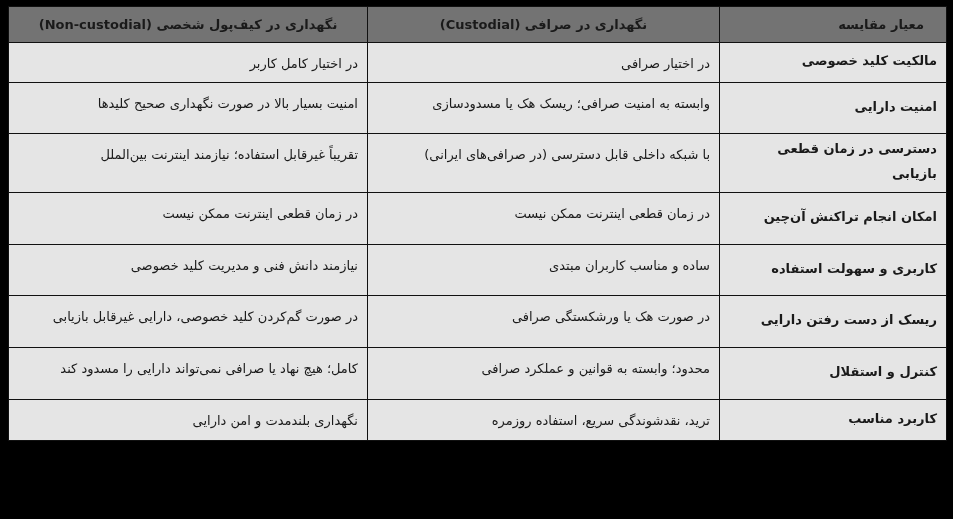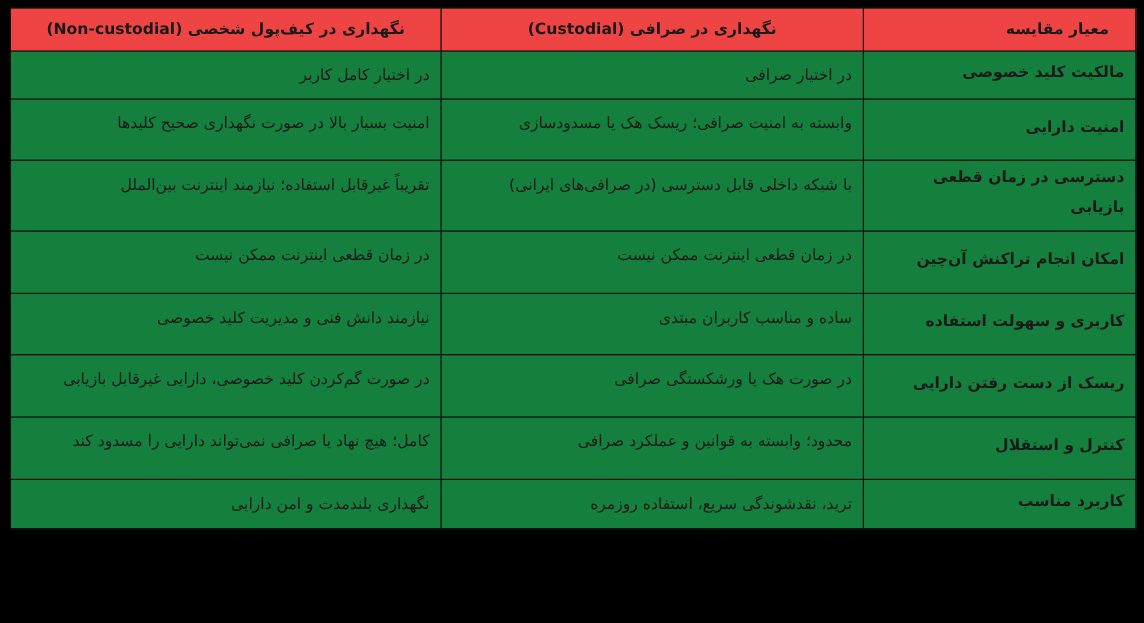--- a/index.html
+++ b/index.html
@@ -30,34 +30,34 @@
     table.cmp col.c-criteria { width: 227px; }
     table.cmp col.c-custodial { width: 352px; }
     table.cmp col.c-noncustodial { width: 359px; }
     table.cmp th, table.cmp td {
       border: 1.5px solid #111;
       vertical-align: top;
       padding: 8px 9px 6px 9px;
       line-height: 25px;
     }
     table.cmp thead th {
-      background: #ef4444;
+      background: #737373;
       height: 35px;
       vertical-align: middle;
       font-weight: bold;
       font-size: 13px;
       text-align: center;
       padding: 0 10px;
     }
     table.cmp thead th.h-criteria {
       text-align: right;
       padding-right: 22px;
     }
     table.cmp tbody td {
-      background: #15803d;
+      background: #e5e5e5;
     }
     table.cmp tbody td.criteria {
       font-weight: bold;
       vertical-align: middle;
       padding-top: 2px;
     }
     table.cmp tbody td.cell {
       text-align: justify;
       text-align-last: right;
     }

